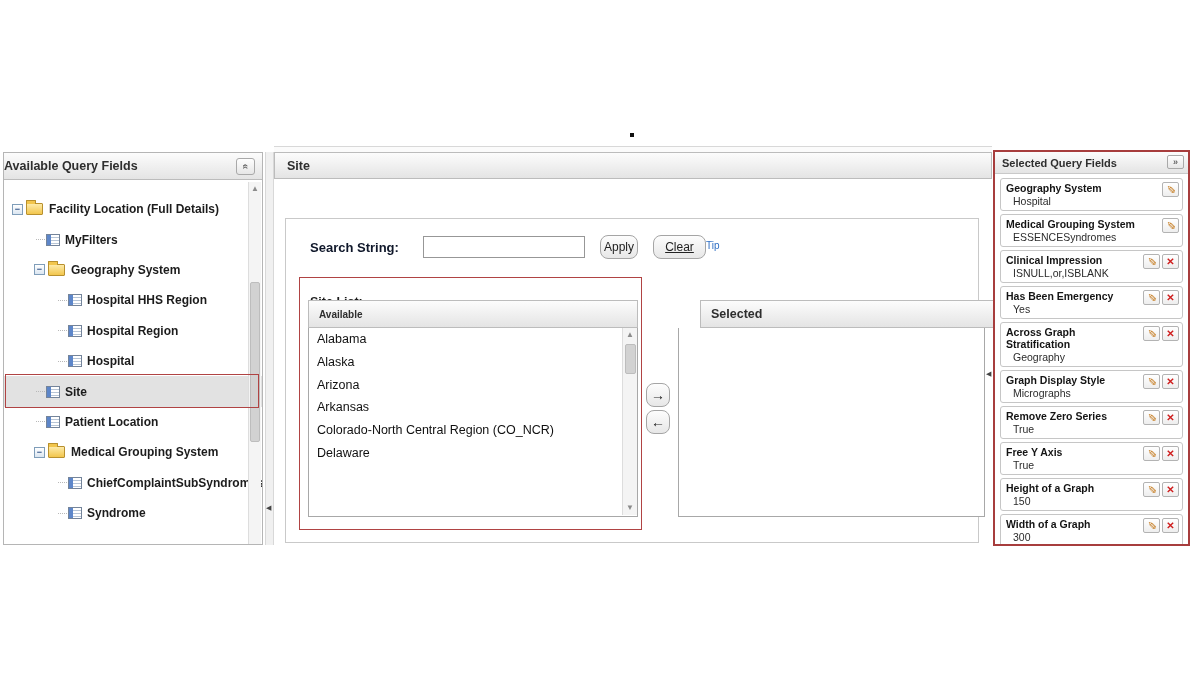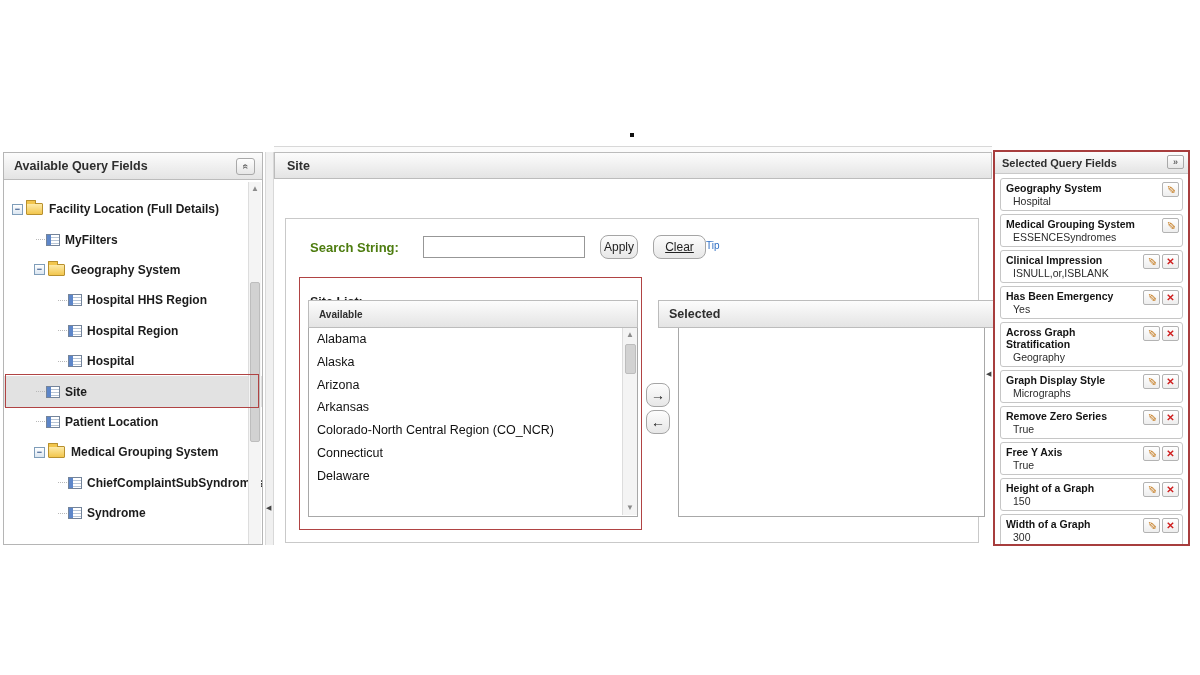--- a/index.html
+++ b/index.html
@@ -27,21 +27,21 @@
     font-size:12px; color:#222; text-align:center; cursor:pointer;
     display:flex; align-items:center; justify-content:center;
   }
   .scroll-track { background:#f4f4f4; border-left:1px solid #ddd; }
   .scroll-thumb { background:#d2d2d2; border:1px solid #bdbdbd; border-radius:2px; }
   .scroll-arrow { color:#8b8b8b; font-size:8px; line-height:8px; text-align:center; width:100%; }
 
   
   #left-panel { left:3px; top:152px; width:260px; height:393px;
     border:1px solid #b5b5b5; background:#fff; overflow:hidden; }
-  #left-header { height:28px; margin:-1px; width:260px; font-size:12.5px; padding-left:10px; position:relative; }
+  #left-header { height:28px; margin:-1px; width:260px; font-size:12.5px; position:relative; }
   #left-collapse { position:absolute; right:7px; top:5px; width:19px; height:17px; font-size:10px; }
   #left-collapse span { display:inline-block; transform:rotate(90deg); margin-top:-1px; }
   #tree { position:absolute; left:0; top:28px; width:258px; height:365px; padding-top:13px; overflow:hidden; }
   .tree-row { height:30.4px; display:flex; align-items:center; position:relative;
     font-size:12px; font-weight:600; color:#1c1c1c; white-space:nowrap; cursor:pointer; }
   .tree-row.lvl0 { padding-left:8px; }
   .tree-row.lvl1 { padding-left:30px; }
   .tree-row.lvl1.leaf { padding-left:32px; }
   .tree-row.lvl2 { padding-left:54px; }
   .tree-row.selected { background:#e2e2e2; }
@@ -67,41 +67,41 @@
   #splitter { left:265px; top:152px; width:9px; height:393px; background:#f0f0f0;
     border-left:1px solid #d8d8d8; border-right:1px solid #d8d8d8; }
   #splitter-arrow { position:absolute; left:0px; top:352px; font-size:7px; color:#444; cursor:pointer; }
 
   
   #center-strip { left:274px; top:146px; width:718px; height:6px;
     background:#fbfbfb; border-top:1px solid #d8d8d8; }
   #center-header { left:274px; top:152px; width:718px; height:27px; font-size:12.5px; padding-left:12px; }
   #inner-box { left:285px; top:218px; width:694px; height:325px;
     border:1px solid #c9c9c9; background:#fff; }
-  #search-label { left:310px; top:240px; font-size:13px; font-weight:bold; color:#4d7c0f; }
+  #search-label { left:310px; top:240px; font-size:13px; font-weight:bold; color:#0f172a; }
   #search-input { left:423px; top:236px; width:162px; height:22px;
     border:1px solid #979797; background:#fff; font-size:12px; padding:0 4px; }
   #apply-btn { left:600px; top:235px; width:38px; height:24px; }
   #clear-btn { left:653px; top:235px; width:53px; height:24px;text-decoration:underline; }
   #tip-link { left:706px; top:240px; font-size:10px; color:#2f6fc4; cursor:pointer; }
   #sitelist-redbox { left:299px; top:277px; width:343px; height:253px;
     border:1.5px solid #b04343; pointer-events:none; z-index:4; }
   #sitelist-label { left:310px; top:282px; font-size:12.5px; font-weight:bold; color:#1d1d1d;margin-top:13px; }
   #avail-header { left:308px; top:300px; width:330px; height:28px; font-size:10px; padding-left:10px; }
   #avail-list { left:308px; top:328px; width:330px; height:189px;
     border:1px solid #a8a8a8; border-top:none; background:#fff; overflow:hidden; }
   .list-item { font-size:12.5px; color:#101010; line-height:22.8px; padding-left:8px;
     white-space:nowrap; cursor:pointer; }
   #avail-scroll { position:absolute; right:0; top:0; width:15px; height:187px; }
   #avail-up { position:absolute; top:3px; }
   #avail-down { position:absolute; bottom:3px; }
   #avail-thumb { position:absolute; left:2px; top:16px; width:11px; height:30px; }
   #move-right { left:646px; top:383px; width:24px; height:24px; font-size:14px; font-weight:bold; }
   #move-left  { left:646px; top:410px; width:24px; height:24px; font-size:14px; font-weight:bold; }
-  #sel-header { left:658px; top:300px; width:360px; height:28px; font-size:12.5px; padding-left:10px; }
+  #sel-header { left:700px; top:300px; width:360px; height:28px; font-size:12.5px; padding-left:10px; }
   #sel-list { left:678px; top:328px; width:307px; height:189px;
     border:1px solid #a8a8a8; border-top:none; background:#fff; }
 
   
   #right-panel { left:993px; top:150px; width:197px; height:396px;
     border:2px solid #a73d3d; background:#fff; overflow:hidden; }
   #right-header { height:22px; margin:0; border:none; border-bottom:1px solid #c9c9c9;
     font-size:11px; padding-left:7px; position:relative; }
   #right-collapse { position:absolute; right:4px; top:3px; width:17px; height:14px;
     font-size:9px; border-radius:2px; }
@@ -221,21 +221,20 @@
   <div id="avail-header" class="abs panel-header">
     <span>Available</span>
   </div>
   <div id="avail-list" class="abs">
     <div id="avail-items">
         <div class="list-item">Alabama</div>
         <div class="list-item">Alaska</div>
         <div class="list-item">Arizona</div>
         <div class="list-item">Arkansas</div>
         <div class="list-item">Colorado-North Central Region (CO_NCR)</div>
-        <div class="list-item">Connecticut</div>
         <div class="list-item">Delaware</div>
       </div>
     <div id="avail-scroll" class="scroll-track">
       <div id="avail-up" class="scroll-arrow">▲</div>
       <div id="avail-thumb" class="scroll-thumb"></div>
       <div id="avail-down" class="scroll-arrow">▼</div>
     </div>
   </div>
 
   <div id="move-right" class="abs gbtn">

